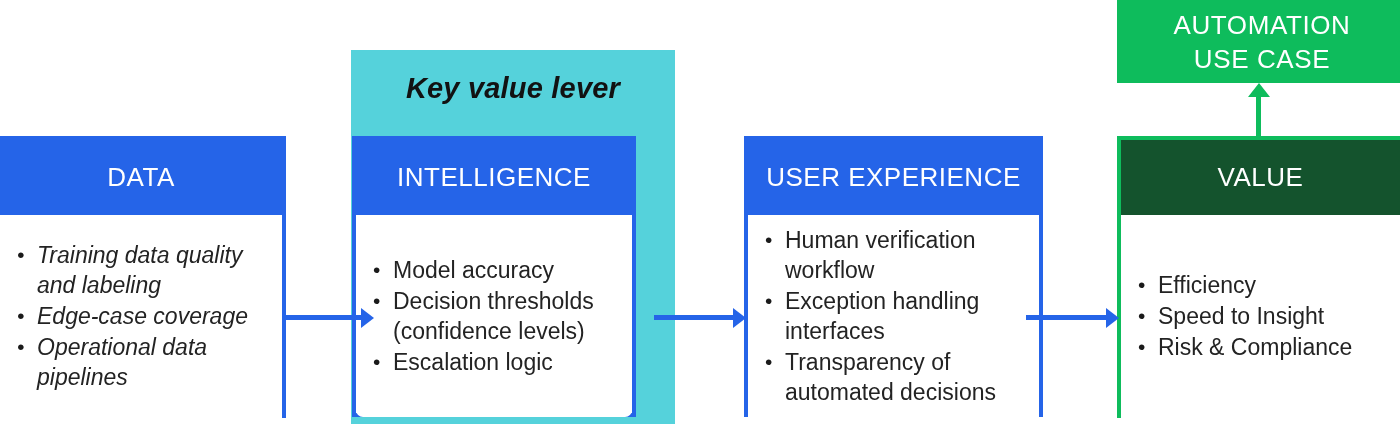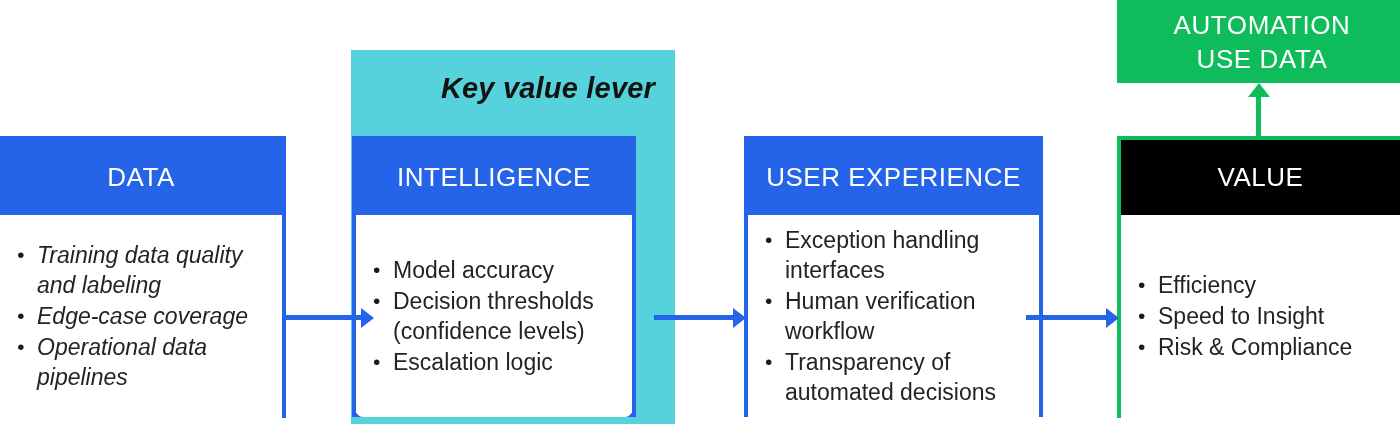--- a/index.html
+++ b/index.html
@@ -73,21 +73,21 @@
     line-height: 30px;
     color: #1a1a1a;
   }
 
   
   .pillar.blue { border: 4px solid #2564e8; }
   .pillar.blue .hdr { background: #2564e8; }
 
   
   .pillar.green { border: 4px solid #0ebc5c; }
-  .pillar.green .hdr { background: #000000; }
+  .pillar.green .hdr { background: #14532d; }
 
   
   #pillar-data        { left: -4px;  top: 136px; width: 290px; height: 282px; }
   #pillar-intel       { left: 352px; top: 136px; width: 284px; height: 281px; }
   #pillar-ux          { left: 744px; top: 136px; width: 299px; height: 281px; }
   #pillar-value       { left: 1117px;top: 136px; width: 287px; height: 282px; }
 
   #pillar-data  .body  { height: 203px; font-style: italic; }
   #pillar-intel .body  { height: 202px; border-radius: 7px; }
   #pillar-ux    .body  { height: 202px; }
@@ -106,21 +106,20 @@
     position: absolute;
     left: 0;
     top: 22px;
     width: 100%;
     text-align: center;
     font-size: 29px;
     font-style: italic;
     font-weight: 700;
     color: #121212;
     letter-spacing: .2px;
-    margin-left: 35px;
   }
 
   
   #automation-box {
     position: absolute;
     left: 1117px;
     top: 0px;
     width: 290px;
     height: 83px;
     background: #0ebc5c;
@@ -192,21 +191,21 @@
 <body>
 
 <div id="stage">
 
   <div id="lever-panel">
     <div id="lever-title">Key value lever</div>
   </div>
 
   <div id="automation-box">
     <span>AUTOMATION</span>
-    <span>USE DATA</span>
+    <span>USE CASE</span>
   </div>
 
   <div class="pillar blue" id="pillar-data">
     <div class="hdr">
       <span>DATA</span>
     </div>
     <div class="body">
       <ul>
         <li>Training data quality and labeling</li>
         <li>Edge-case coverage</li>
@@ -227,22 +226,22 @@
       </ul>
     </div>
   </div>
 
   <div class="pillar blue" id="pillar-ux">
     <div class="hdr">
       <span>USER EXPERIENCE</span>
     </div>
     <div class="body">
       <ul>
+        <li>Human verification workflow</li>
         <li>Exception handling interfaces</li>
-        <li>Human verification workflow</li>
         <li>Transparency of automated decisions</li>
       </ul>
     </div>
   </div>
 
   <div class="pillar green" id="pillar-value">
     <div class="hdr">
       <span>VALUE</span>
     </div>
     <div class="body">

